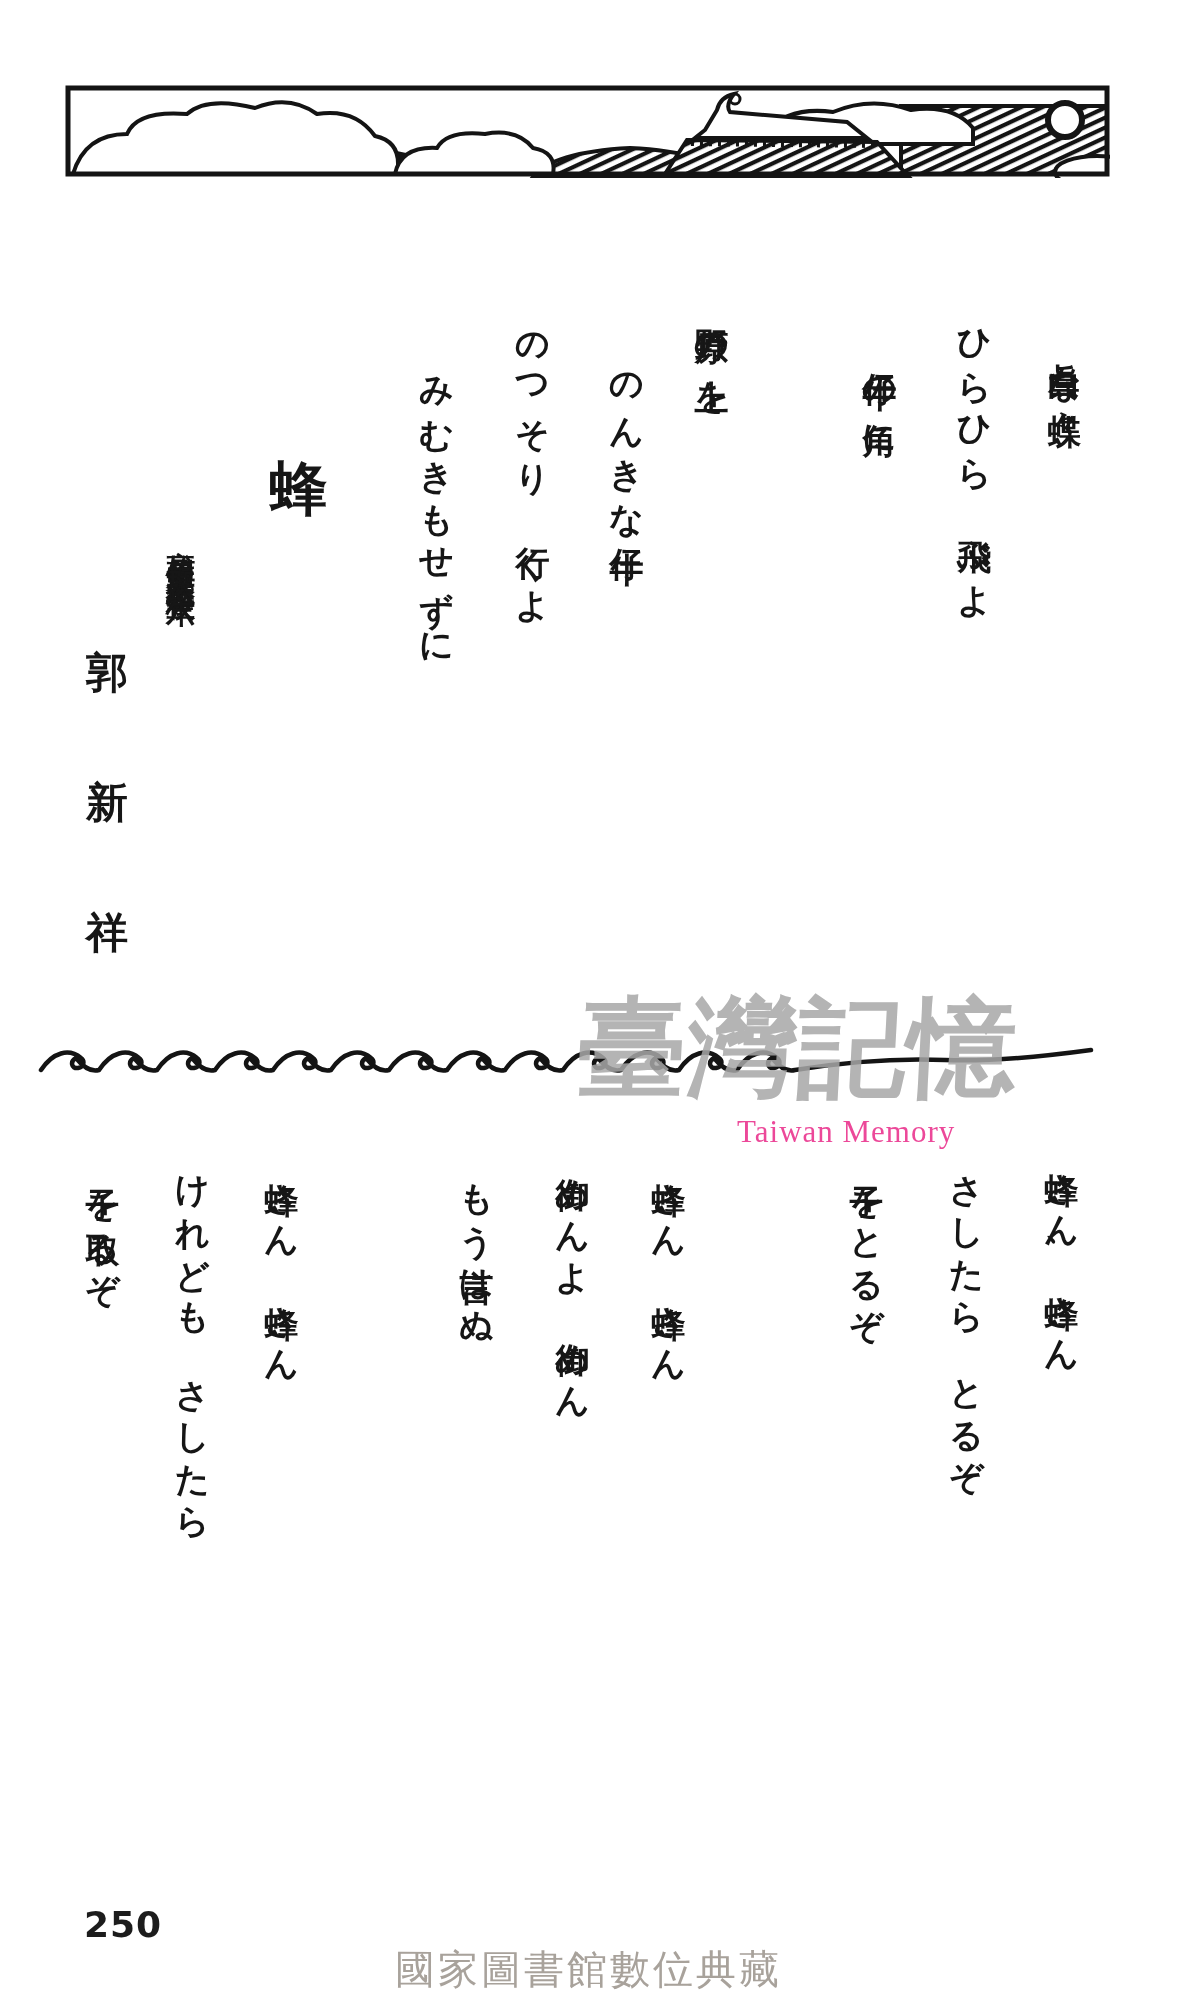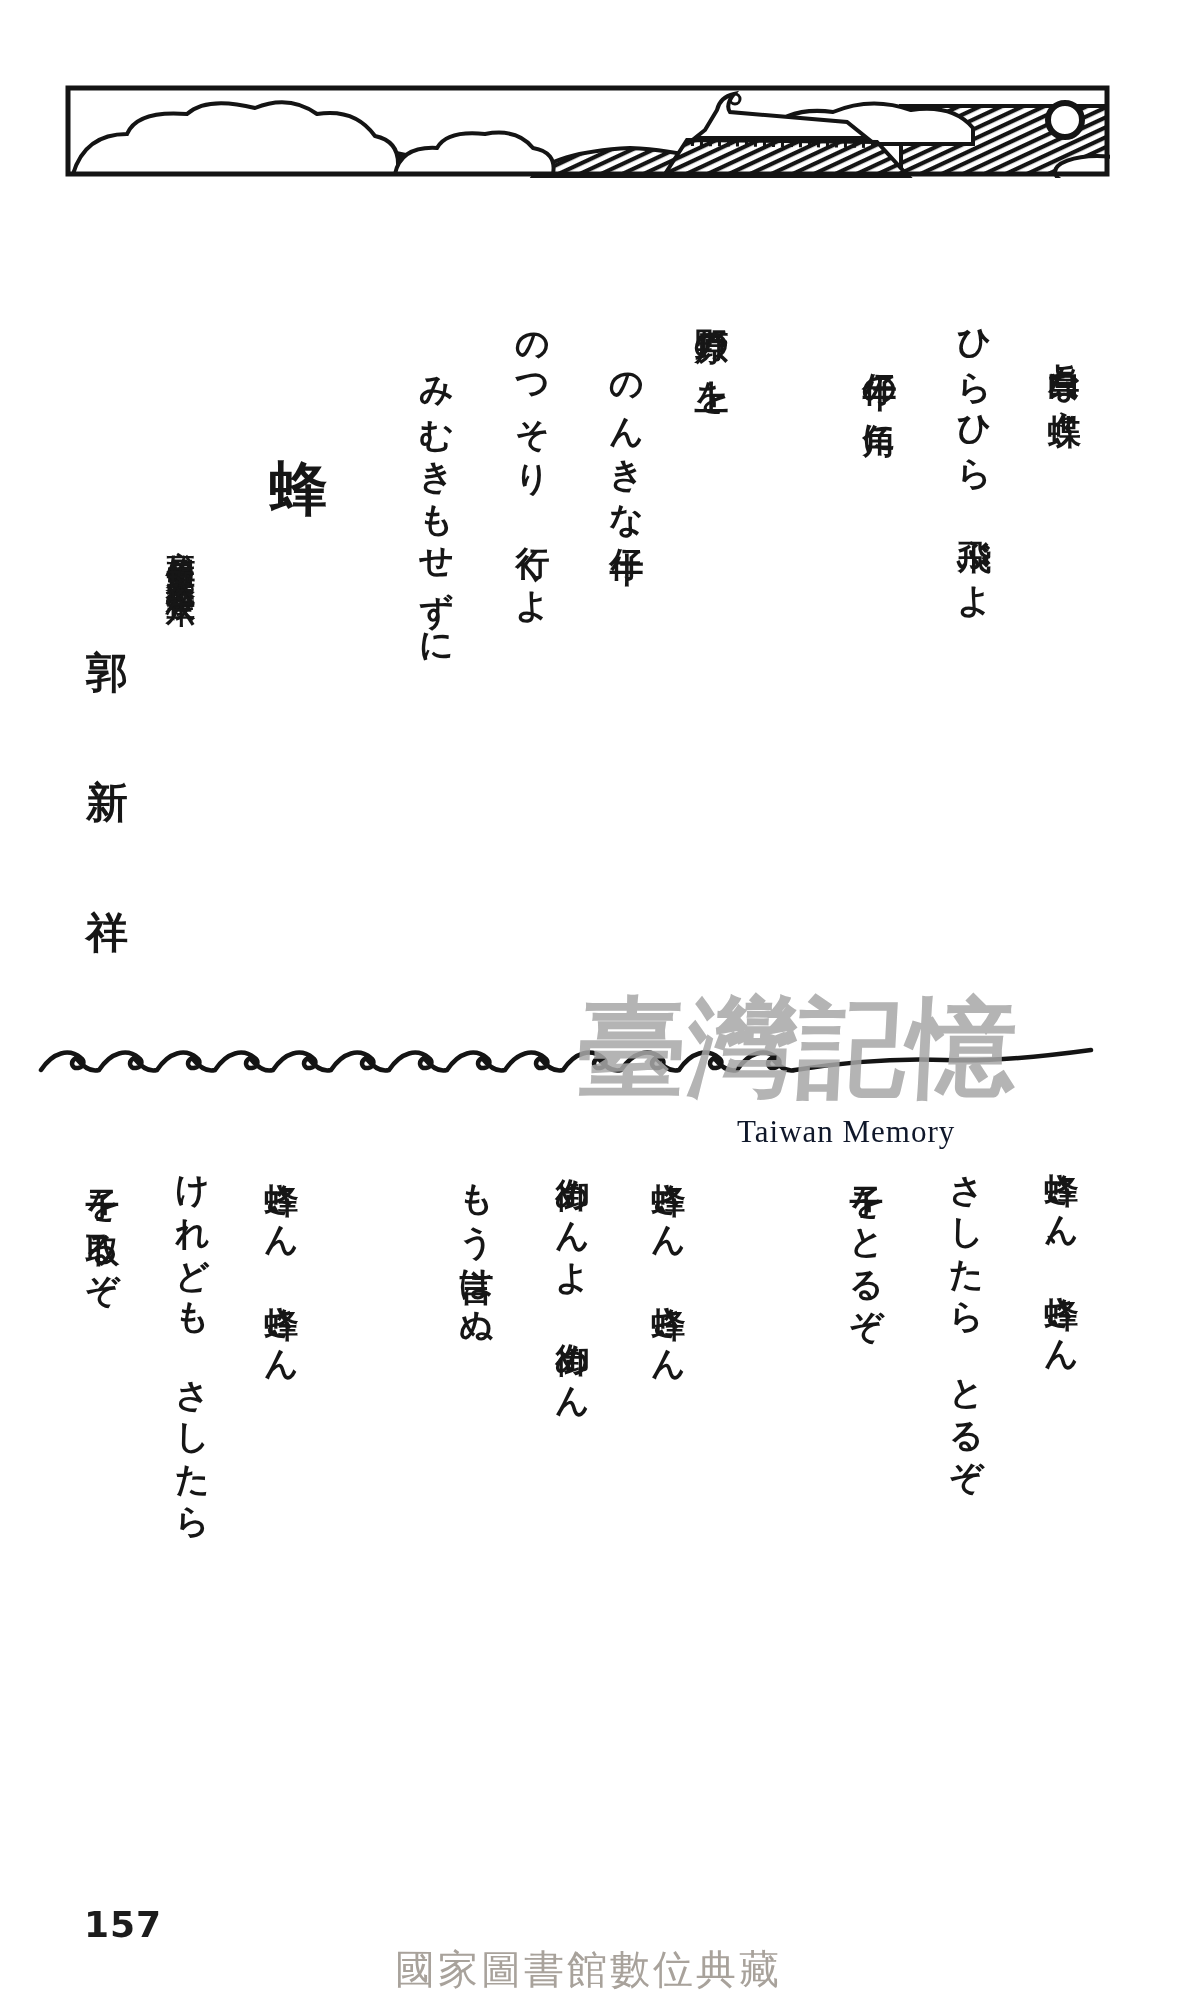--- a/index.html
+++ b/index.html
@@ -29,21 +29,21 @@
   }
   .wm-seal{
     position:absolute;left:578px;top:988px;width:440px;
     font-size:108px;line-height:1.1;color:#a7a7a7;font-weight:700;
     letter-spacing:2px;transform:skewX(-3deg);
     font-family:"DejaVu Serif","Liberation Serif",serif;
     opacity:0.85;z-index:3;
   }
   .wm-latin{
     position:absolute;left:737px;top:1114px;
-    font-size:31px;color:#0f172a;letter-spacing:1px;
+    font-size:31px;color:#ec4899;letter-spacing:1px;
     font-family:"Liberation Serif","DejaVu Serif",serif;
     z-index:3;
   }
   .page-number{
     position:absolute;left:84px;top:1904px;
     font-size:36px;font-weight:700;color:#1c1c1c;
     font-family:"DejaVu Sans","Liberation Sans",sans-serif;
     letter-spacing:1px;
   }
   .archive-credit{
@@ -133,14 +133,14 @@
 <div class="vtext poem2" style="left:1045px;top:1146px;">蜂さん、蜂さん</div>
 <div class="vtext poem2" style="left:950px;top:1151px;">さしたら　とるぞ</div>
 <div class="vtext poem2" style="left:850px;top:1159px;">子をとるぞ</div>
 <div class="vtext poem2" style="left:652px;top:1156px;">蜂さん　蜂さん</div>
 <div class="vtext poem2" style="left:556px;top:1152px;">御めんよ　御めん</div>
 <div class="vtext poem2" style="left:460px;top:1159px;">もう言はぬ</div>
 <div class="vtext poem2" style="left:265px;top:1156px;">蜂さん　蜂さん</div>
 <div class="vtext poem2" style="left:176px;top:1152px;">けれども　さしたら</div>
 <div class="vtext poem2" style="left:86px;top:1162px;">子を取るぞ</div>
 
-<div class="page-number">157</div>
+<div class="page-number">250</div>
 <div class="archive-credit">國家圖書館數位典藏</div>
 
 </body></html>

